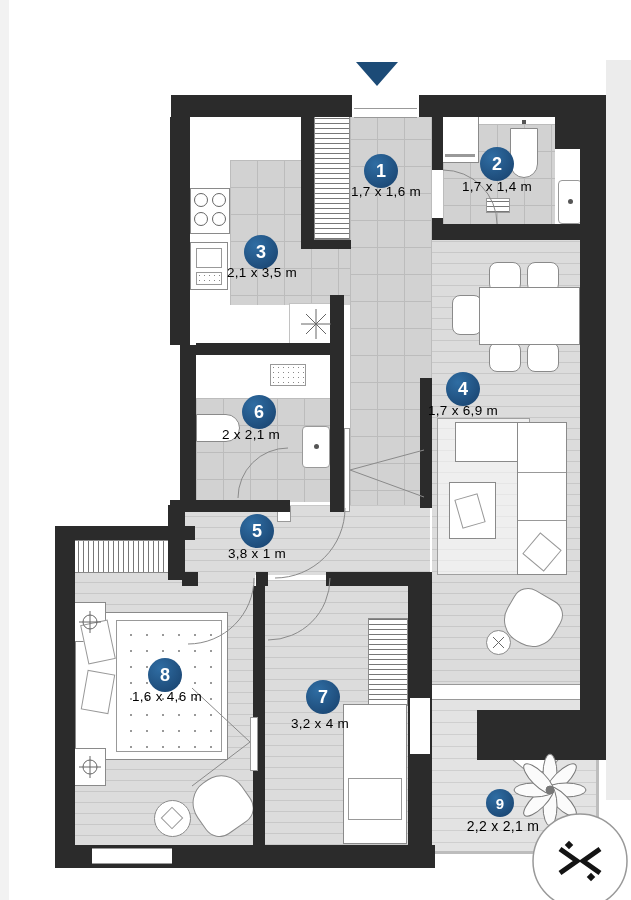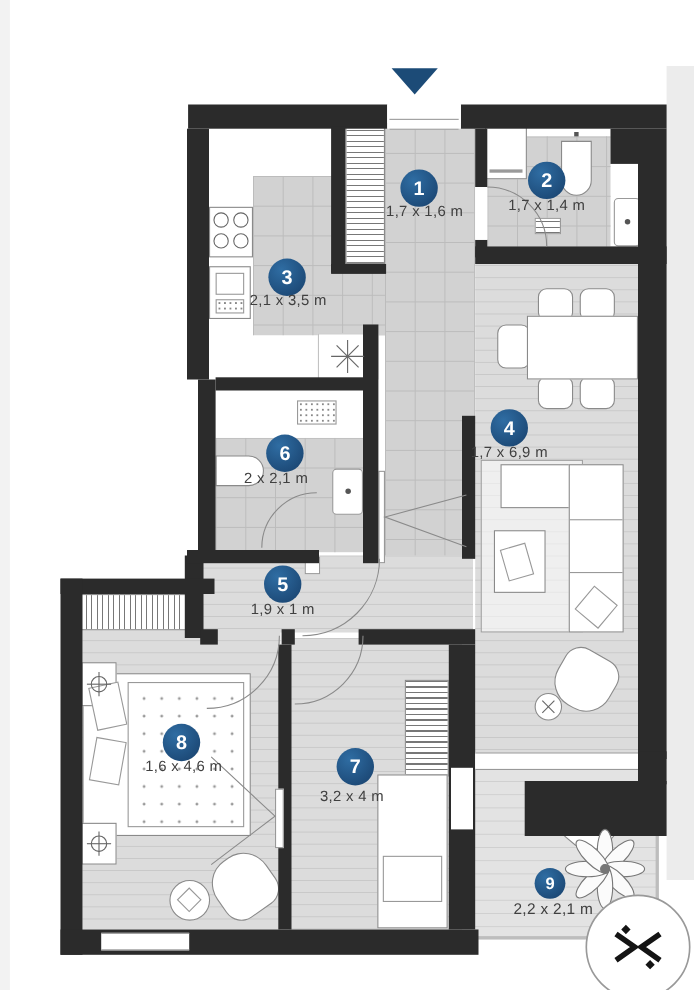--- a/index.html
+++ b/index.html
@@ -32,21 +32,21 @@
   .line{position:absolute;background:#999;z-index:11;}
   .rug{position:absolute;background:rgba(255,255,255,.55);border:1px solid #a0a0a0;
         box-sizing:border-box;z-index:5;}
   .chair{position:absolute;background:#fff;border:1.5px solid #8a8a8a;
         box-sizing:border-box;z-index:10;}
   .badge{position:absolute;width:34px;height:34px;border-radius:50%;z-index:30;
         background:radial-gradient(circle at 35% 30%,#2f6da3,#173f6a);
         color:#fff;font-weight:bold;font-size:18px;display:flex;
         align-items:center;justify-content:center;}
   .badge.small{width:28px;height:28px;font-size:15px;}
-  .dim{position:absolute;font-size:13.5px;color:#404040;white-space:nowrap;
+  .dim{position:absolute;font-size:13.5px;color:#000000;white-space:nowrap;
         transform:translateX(-50%);z-index:30;letter-spacing:.3px;}
   .dim.small{font-size:14px;}
   .wm{position:absolute;font-weight:bold;font-size:44px;color:#f8f23b;
         opacity:.85;white-space:nowrap;z-index:60;letter-spacing:1px;}
   .arrow{position:absolute;width:0;height:0;z-index:30;
         border-left:21px solid transparent;border-right:21px solid transparent;
         border-top:24px solid #1c4b77;}
   .svgov{position:absolute;left:0;top:0;z-index:25;pointer-events:none;}
   .band{position:absolute;z-index:0;}
 </style>
@@ -245,21 +245,21 @@
   <div class="dim" style="left:262px;top:265px;">2,1 x 3,5 m</div>
 
   <div class="badge" style="left:446px;top:372px;">
       <span>4</span>
     </div>
   <div class="dim" style="left:463px;top:403px;">1,7 x 6,9 m</div>
 
   <div class="badge" style="left:240px;top:514px;">
       <span>5</span>
     </div>
-  <div class="dim" style="left:257px;top:546px;">1,9 x 1 m</div>
+  <div class="dim" style="left:257px;top:546px;">3,8 x 1 m</div>
 
   <div class="badge" style="left:242px;top:395px;">
       <span>6</span>
     </div>
   <div class="dim" style="left:251px;top:427px;">2 x 2,1 m</div>
 
   <div class="badge" style="left:306px;top:680px;">
       <span>7</span>
     </div>
   <div class="dim" style="left:320px;top:716px;">3,2 x 4 m</div>

